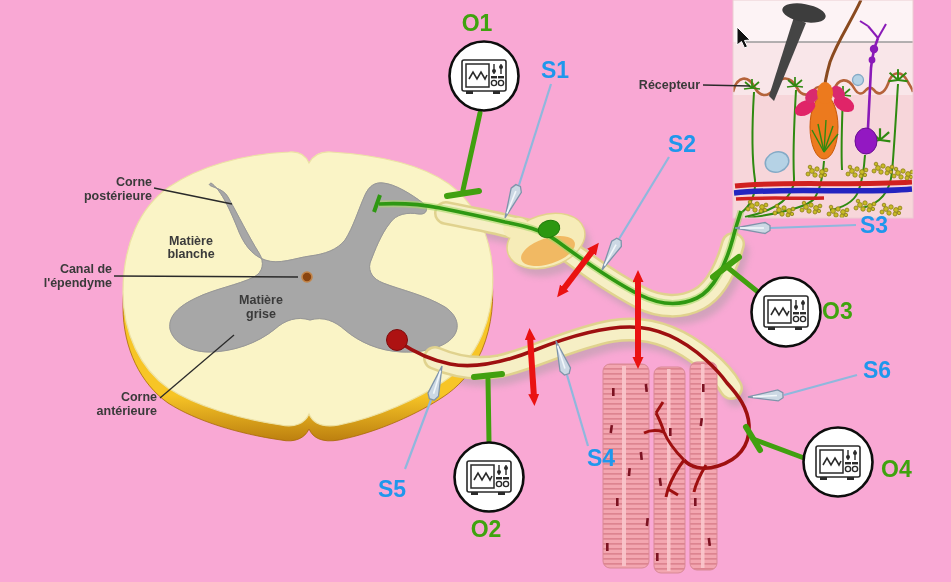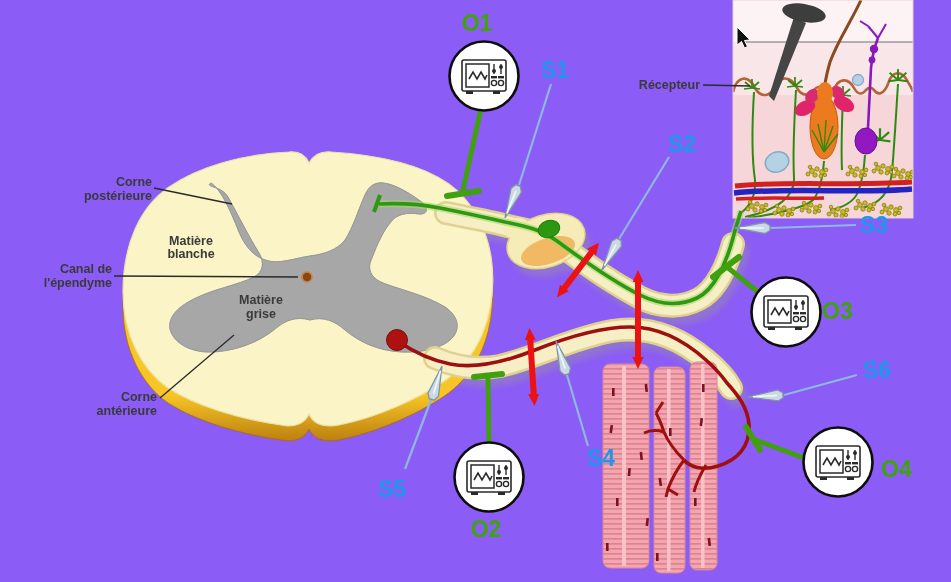--- a/index.html
+++ b/index.html
@@ -1,16 +1,16 @@
 <!DOCTYPE html>
 <html><head>
 <meta charset="utf-8">
 <style>
   html,body{margin:0;padding:0;background:#fff;}
-  .stage{position:relative;width:951px;height:582px;background:#8b5cf6;overflow:hidden;}
+  .stage{position:relative;width:951px;height:582px;background:#f9a8d4;overflow:hidden;}
   svg{display:block;}
   text{user-select:none;}
   .lbl{font:700 12.5px "Liberation Sans",sans-serif;fill:#3a3a3a;}
   .slabel{font:700 23px "Liberation Sans",sans-serif;fill:#1f97ec;}
   .olabel{font:700 23px "Liberation Sans",sans-serif;fill:#3fa30e;}
 </style>
 </head>
 <body>
 
 <div class="stage">

